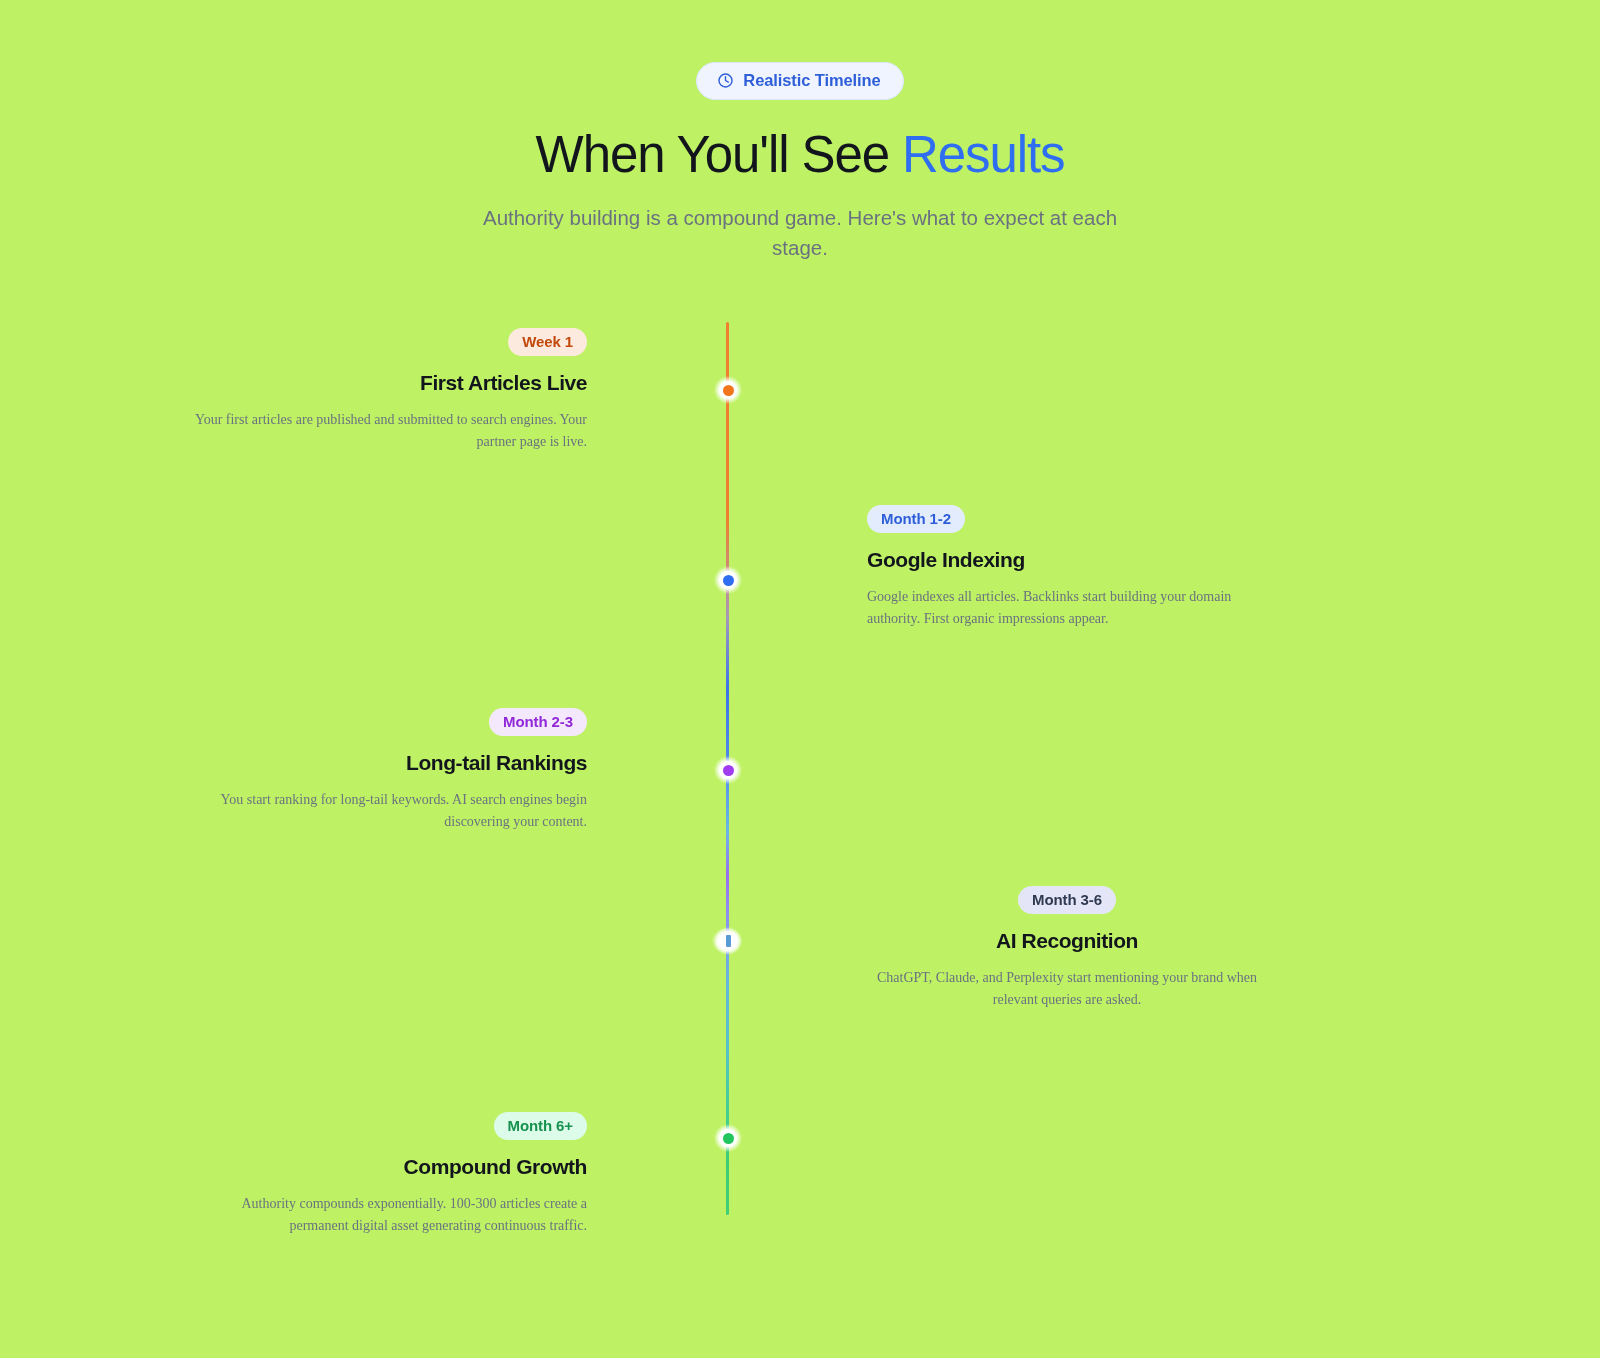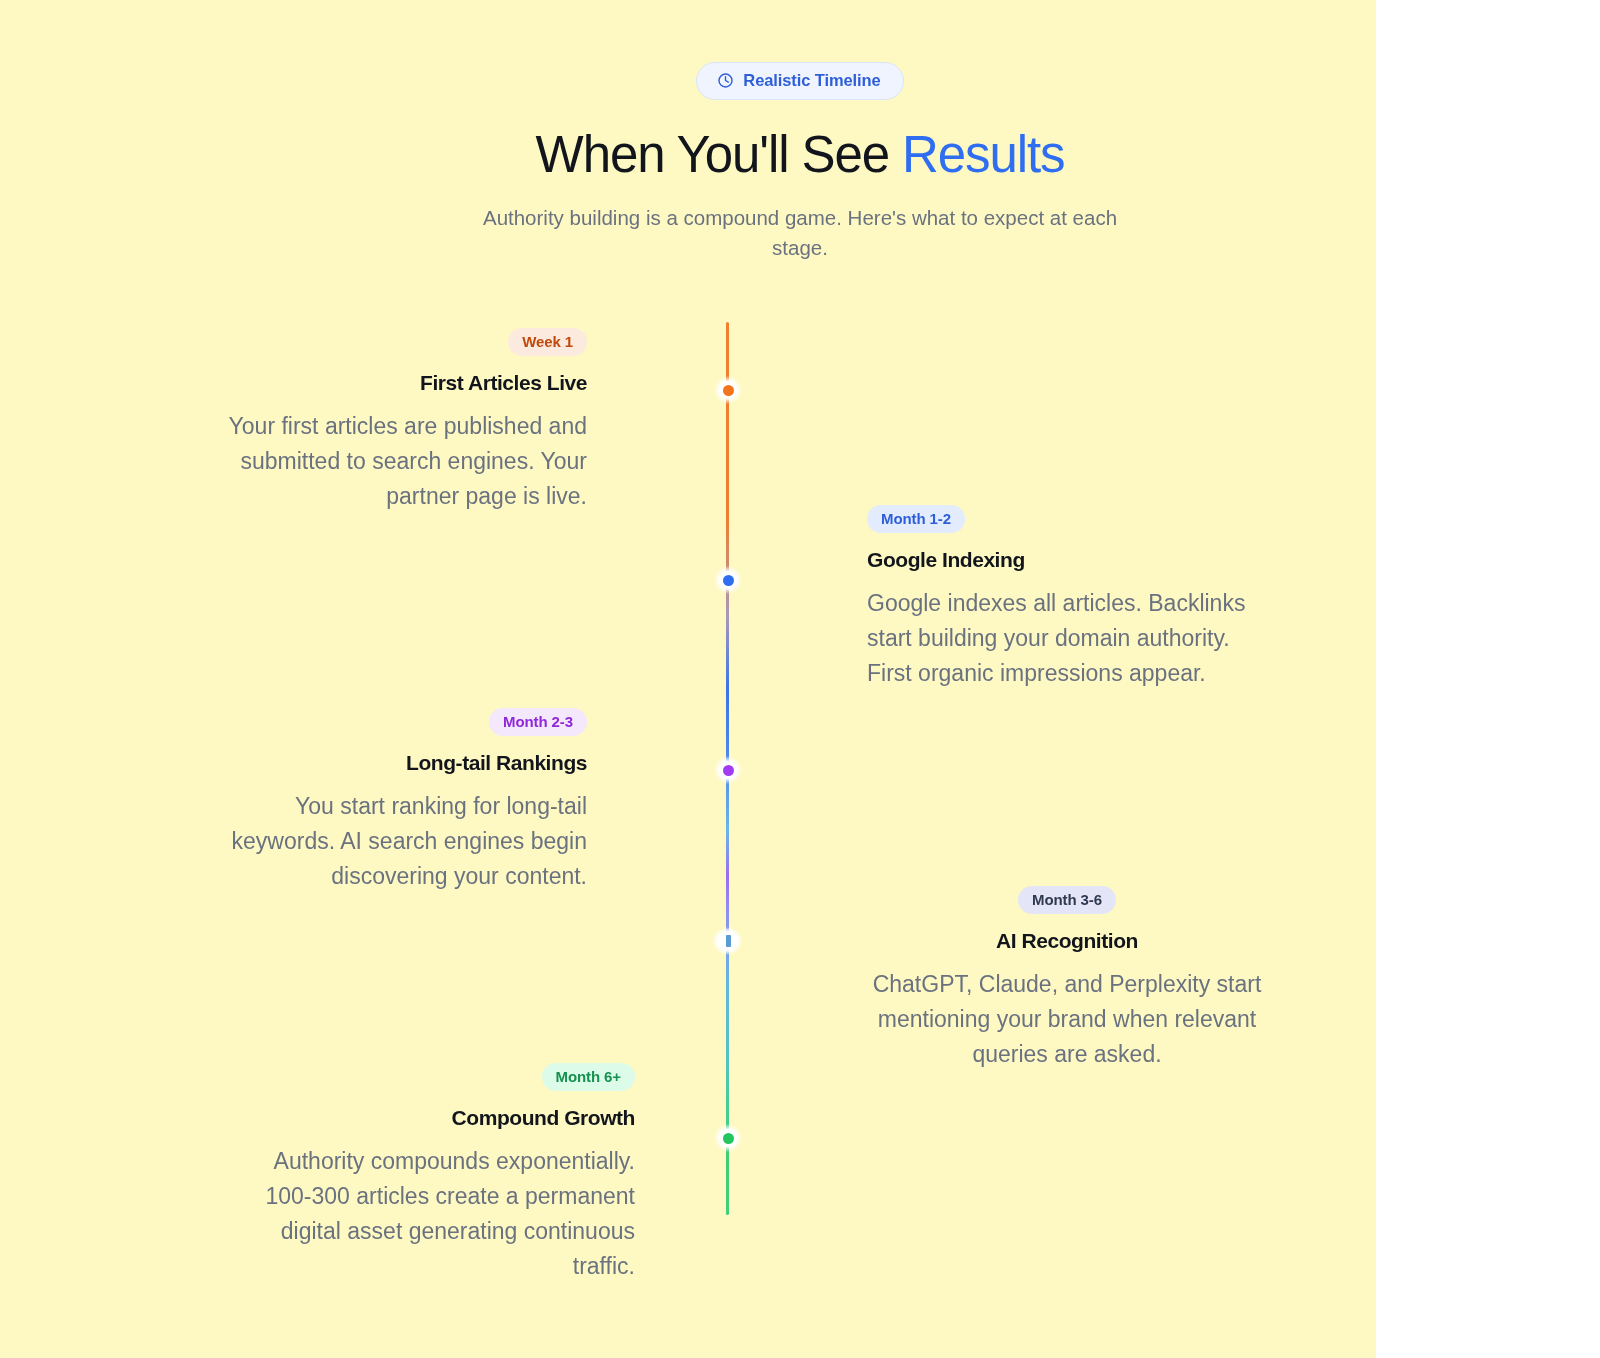--- a/index.html
+++ b/index.html
@@ -7,24 +7,24 @@
   html, body {
     width: 1600px;
     height: 1358px;
     background: #ffffff;
     font-family: "Liberation Sans", "DejaVu Sans", sans-serif;
     -webkit-font-smoothing: antialiased;
   }
 
   .page {
     position: relative;
-    width: 1376px;
+    width: 1600px;
     height: 1358px;
     overflow: hidden;
-    background: #fef9c3;
+    background: #bef264;
   }
 
   
   .header {
     position: absolute;
     top: 62px;
     left: 0;
     width: 1600px;
     text-align: center;
   }
@@ -153,23 +153,24 @@
     margin-top: 14px;
     font-size: 21px;
     font-weight: 700;
     letter-spacing: -0.45px;
     color: #12161c;
     line-height: 1.25;
   }
 
   .entry .desc {
     margin-top: 13px;
-    font-size: 23px;
+    font-size: 14px;
     line-height: 1.52;
     color: #6a7280;
+    font-family: Liberation Serif, serif;
   }
 </style>
 </head>
 <body>
 
 <div class="page">
 
   <div class="header">
 
     <div class="badge-pill">
@@ -225,20 +226,20 @@
       <div class="title">Long-tail Rankings</div>
       <div class="desc">You start ranking for long-tail keywords. AI search engines begin discovering your content.</div>
     </div>
 
     <div class="entry right" style="left:867px; top:886px;text-align:center;">
       <span class="tag" style="background:#e4e6f7; color:#2f3a52;">Month 3-6</span>
       <div class="title">AI Recognition</div>
       <div class="desc">ChatGPT, Claude, and Perplexity start mentioning your brand when relevant queries are asked.</div>
     </div>
 
-    <div class="entry left" style="left:187px; top:1063px;margin-left:48px;">
+    <div class="entry left" style="left:187px; top:1112px;">
       <span class="tag" style="background:#dcfce9; color:#179150;">Month 6+</span>
       <div class="title">Compound Growth</div>
       <div class="desc">Authority compounds exponentially. 100-300 articles create a permanent digital asset generating continuous traffic.</div>
     </div>
 
   </div>
 </div>
 
 </body></html>

